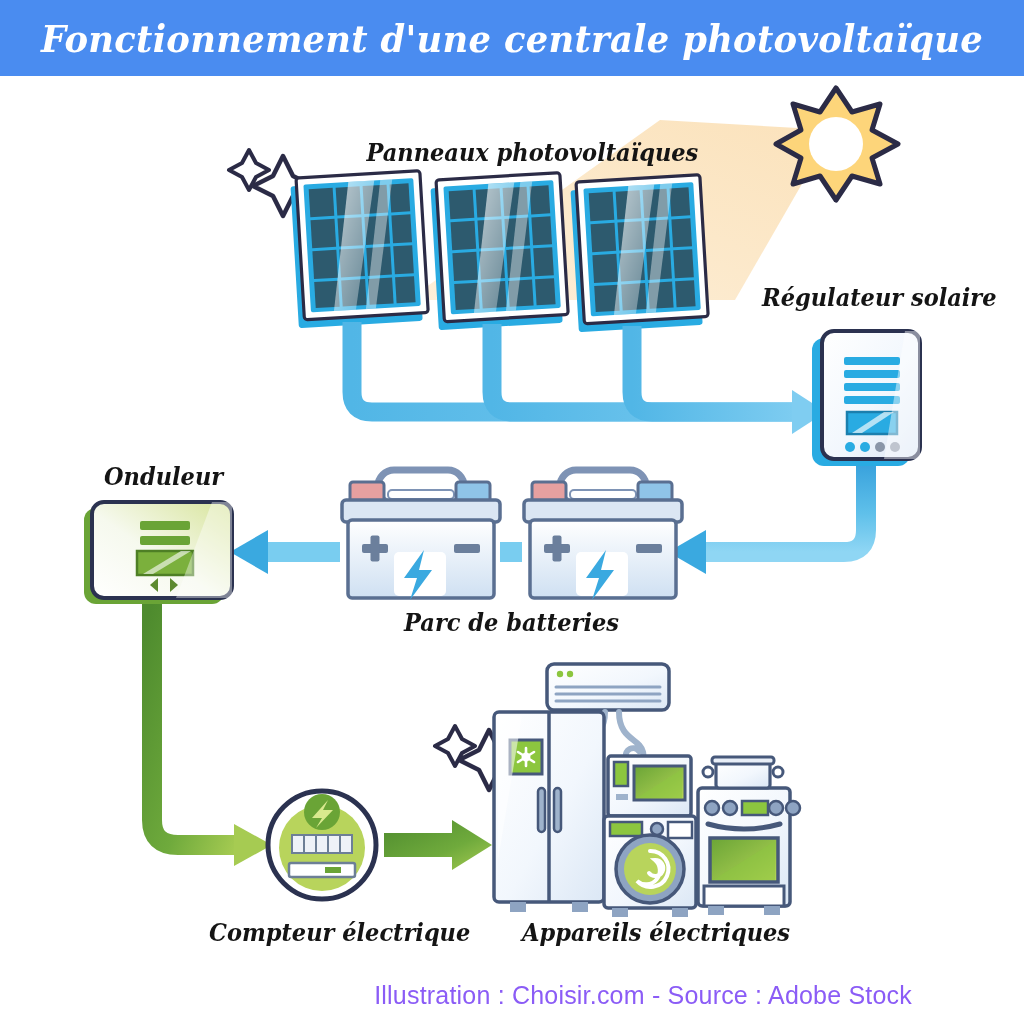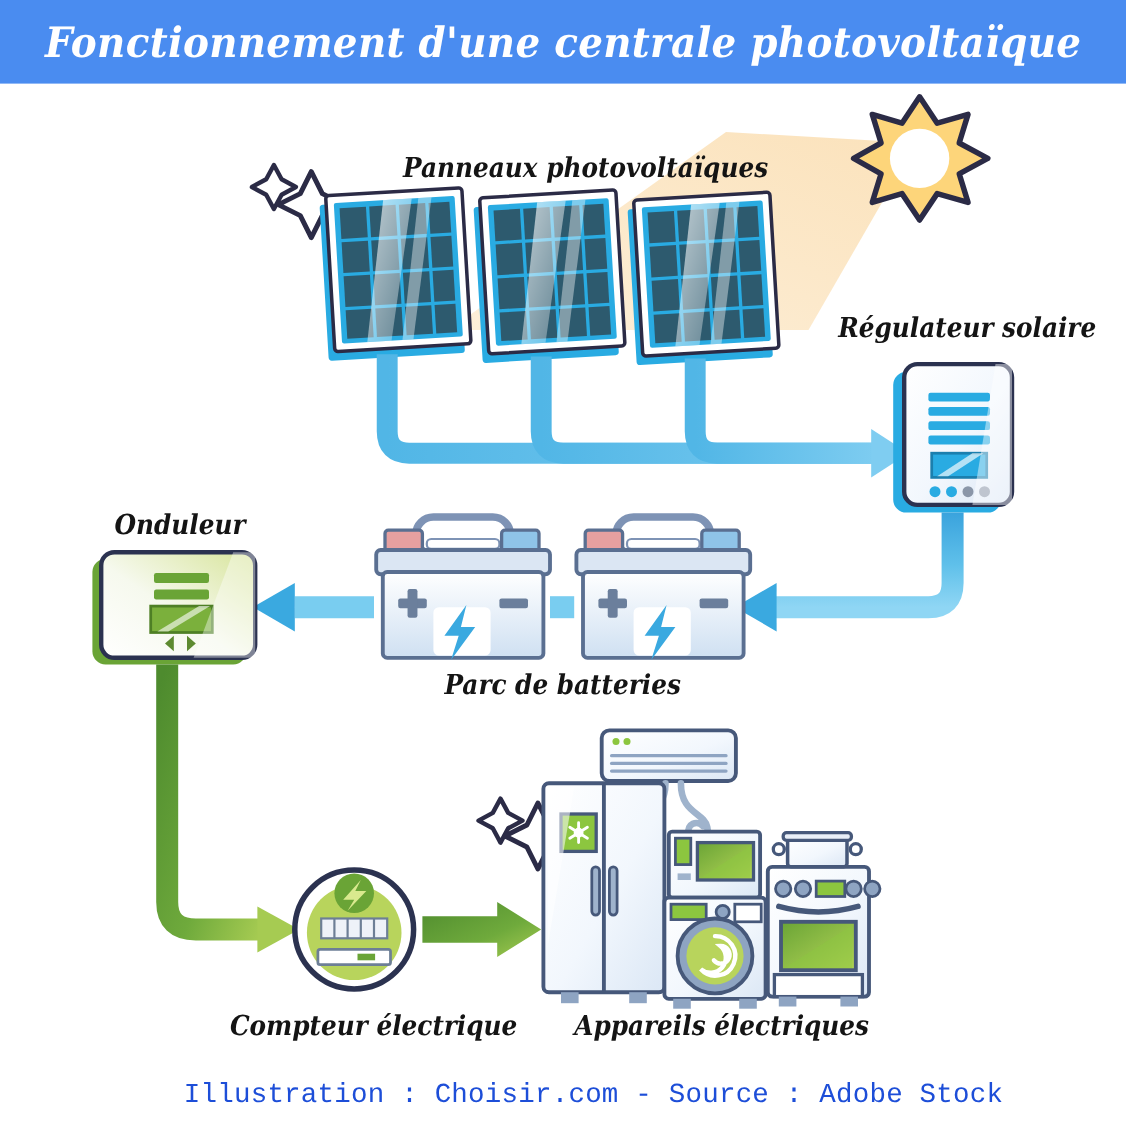--- a/index.html
+++ b/index.html
@@ -17,22 +17,22 @@
 
   
   .lbl{
     position:absolute;color:#141414;
     font-family:"DejaVu Serif",serif;font-weight:bold;font-style:italic;
     font-size:25px;white-space:nowrap;transform:scaleX(.9);transform-origin:left center;
   }
   .lbl.center{transform-origin:center center;}
 
   .credit{
-    position:absolute;right:8px;top:981px;font-size:25px;color:#1d4ed8;
-    font-family:Liberation Mono, monospace;white-space:nowrap;letter-spacing:.2px;margin-left:20px;
+    position:absolute;right:8px;top:981px;font-size:25px;color:#8b5cf6;
+    font-family:Liberation Sans, sans-serif;white-space:nowrap;letter-spacing:.2px;margin-left:20px;
   }
 
   svg{position:absolute;left:0;top:0;overflow:visible;}
   .layer{position:absolute;left:0;top:0;width:1024px;height:1024px;}
 </style>
 </head>
 <body>
 
 <div id="stage">
 

